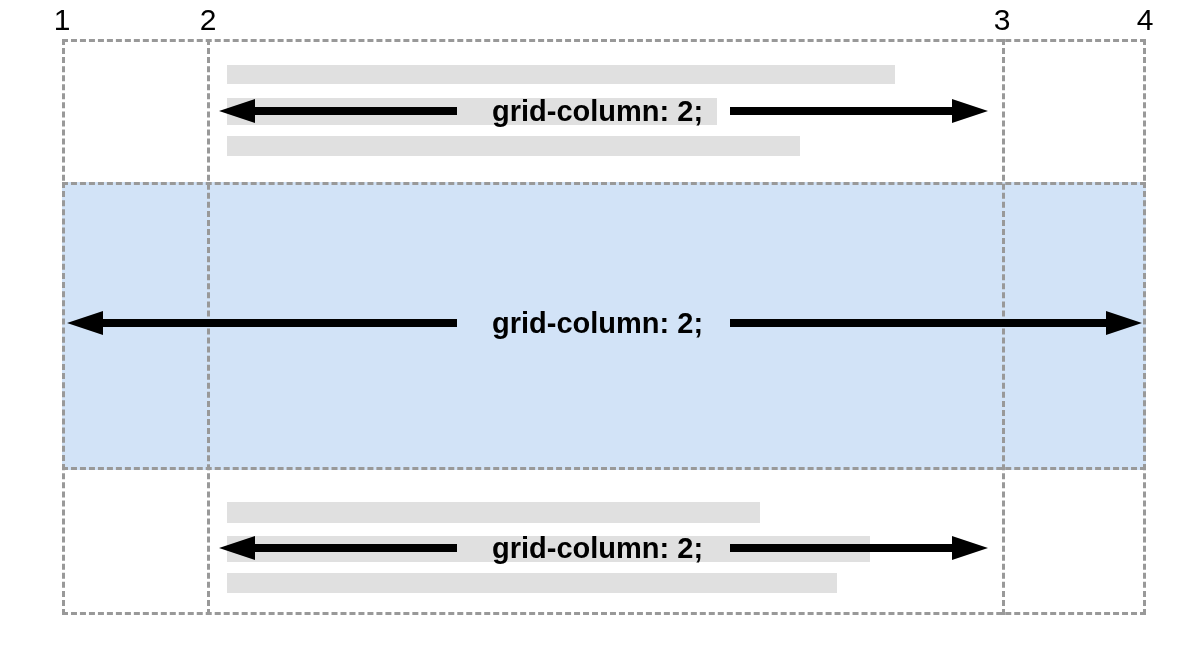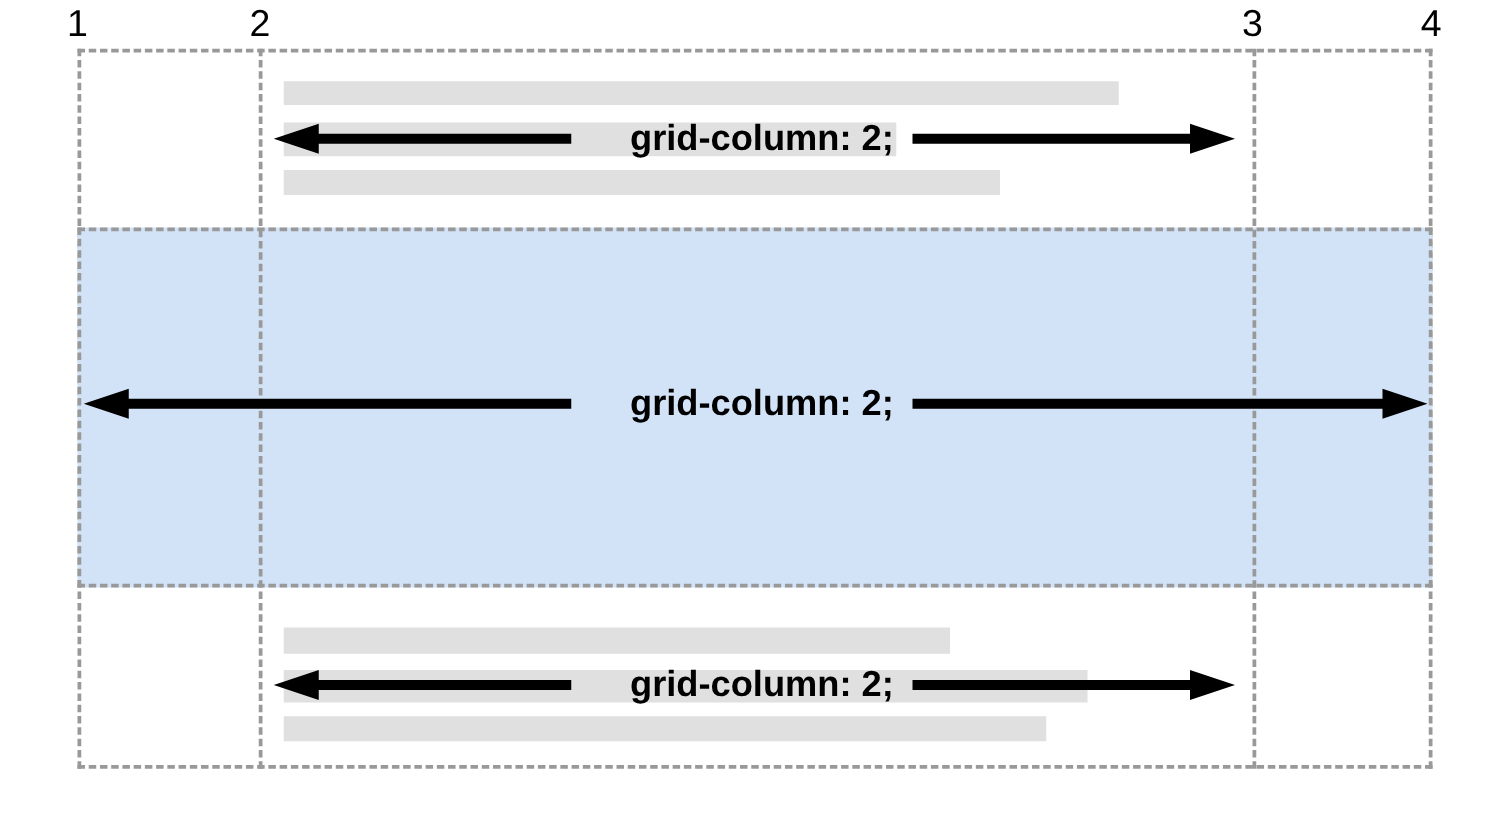--- a/index.html
+++ b/index.html
@@ -61,21 +61,20 @@
   .head.point-left  { border-right: 36px solid var(--arrow-black, #000); }
   .head.point-right { border-left: 36px solid var(--arrow-black, #000); }
   .lbl {
     position: absolute;
     left: 492px;
     font-weight: bold;
     font-size: 29px;
     line-height: 32px;
     color: #000;
     white-space: nowrap;
-    margin-left: 12px;
   }
   
   .r1-bar1 { left: 227px; top: 65px;  width: 668px; height: 19px; }
   .r1-barA { left: 227px; top: 98px;  width: 490px; height: 27px; }
   .r1-headL { left: 219px; top: 99px; }
   .r1-shaftL { left: 252px; top: 107px; width: 205px; }
   .r1-lbl { top: 95px; }
   .r1-shaftR { left: 730px; top: 107px; width: 222px; }
   .r1-headR { left: 952px; top: 99px; }
   .r1-bar3 { left: 227px; top: 136px; width: 573px; height: 20px; }

